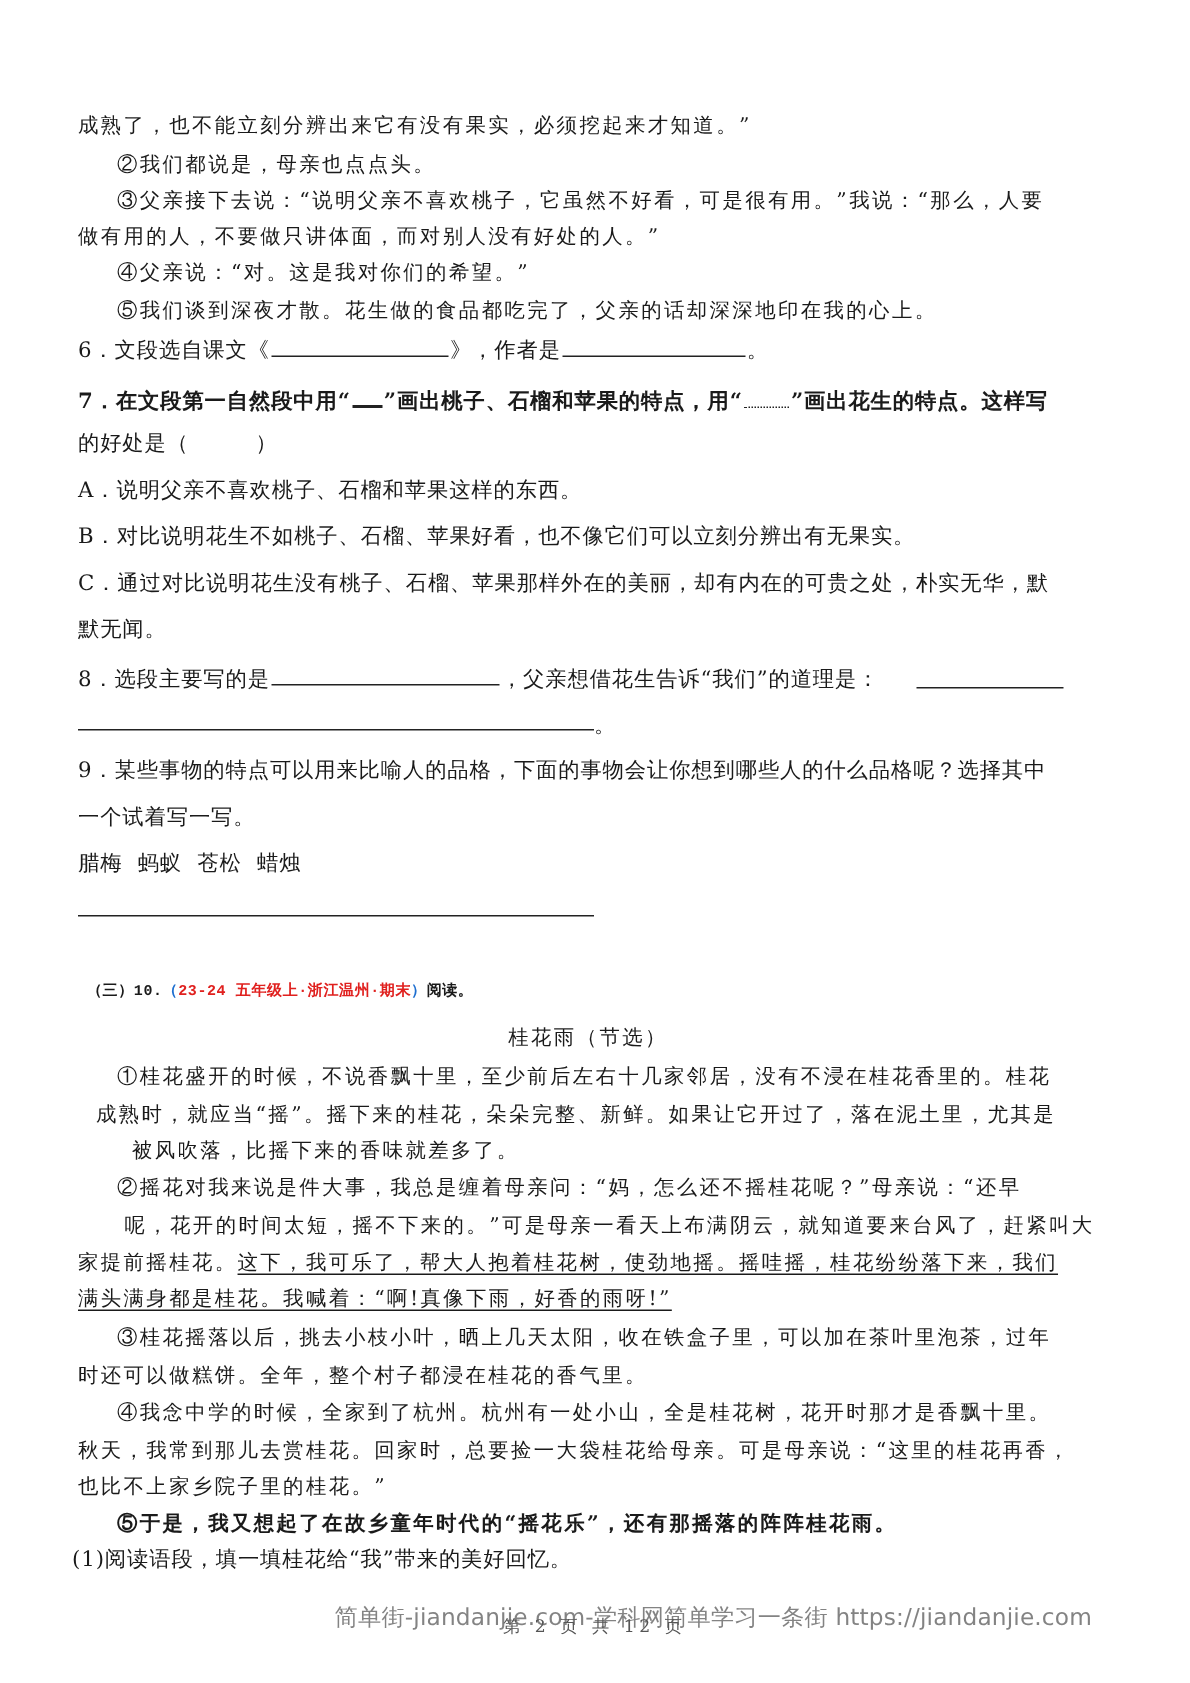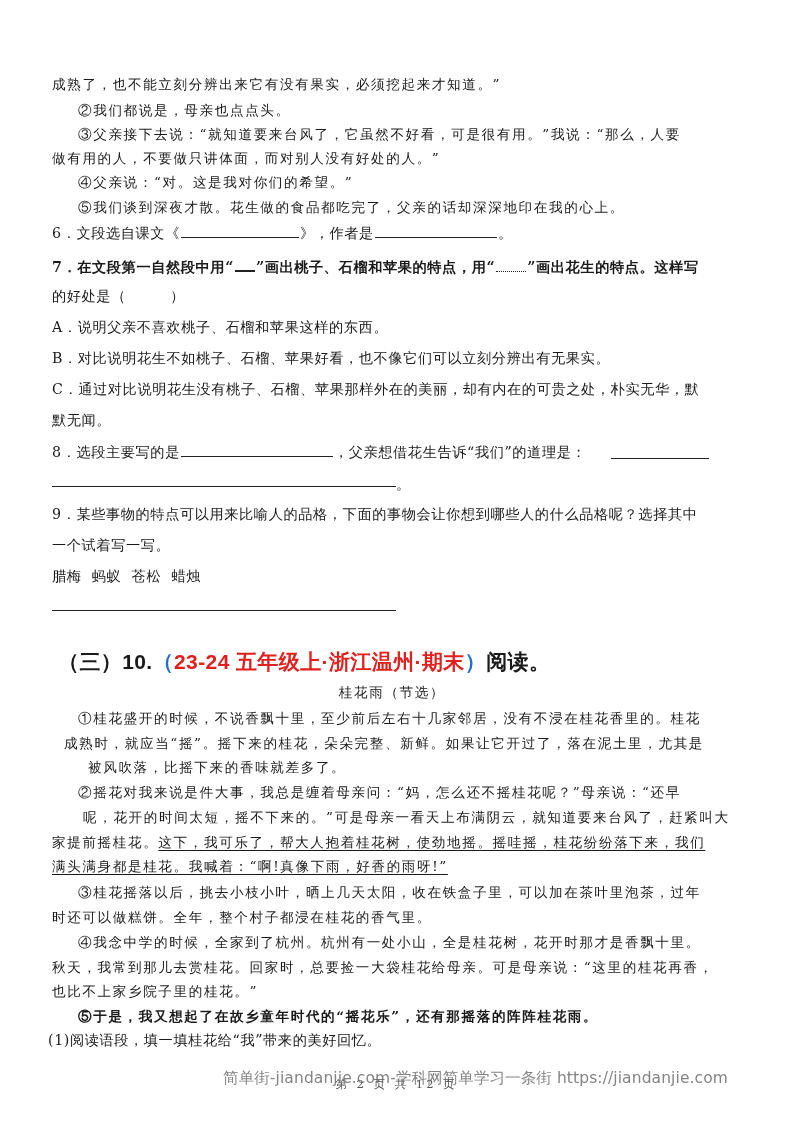--- a/index.html
+++ b/index.html
@@ -15,21 +15,21 @@
     }
     .song { font-family: "DejaVu Serif", "Liberation Serif", serif; letter-spacing: 1.6px; font-size: 13.6px; }
     .ind { left: 78px; }
     .blank {
       display: inline-block; border-bottom: 1.2px solid #222; height: 14px;
       vertical-align: baseline; margin: 0 1px;
     }
     .blank-dotted { border-bottom: 1.2px dotted #222; }
     .u { text-decoration: underline; text-decoration-thickness: 1px; text-underline-offset: 3px; }
     .hline { position: absolute; height: 1.3px; background: #222; }
-    .q-title { font-weight: bold; font-family: Liberation Sans, sans-serif; font-size: 21px; letter-spacing: 0.4px; }
+    .q-title { font-weight: bold; font-family: Liberation Mono, monospace; font-size: 10px; letter-spacing: 0.4px; }
     .blue { color: #1e6fd0; }
     .red { color: #e0201e; }
     .center-title { position: absolute; left: 0; width: 784px; text-align: center; font-size: 13.6px; letter-spacing: 1.6px; line-height: 20px; }
     .footer-page {
       position: absolute; left: 0; width: 793px; top: 1077px; text-align: center;
       font-size: 11.5px; color: #555; letter-spacing: 3px;
       font-family: "DejaVu Serif", serif;
     }
     .watermark {
       position: absolute; left: 0; width: 728px; top: 1068px; text-align: right;
@@ -37,21 +37,21 @@
       font-size: 15.5px; color: rgba(90,90,90,0.75); letter-spacing: 0.1px;
     }
   </style>
 </head>
 <body>
 
 <div class="page">
 
   <div class="ln song" style="top:74px;">成熟了，也不能立刻分辨出来它有没有果实，必须挖起来才知道。”</div>
   <div class="ln song ind" style="top:100px;">②我们都说是，母亲也点点头。</div>
-  <div class="ln song ind" style="top:124px;">③父亲接下去说：“就知道要来台风了，它虽然不好看，可是很有用。”我说：“那么，人要</div>
+  <div class="ln song ind" style="top:124px;">③父亲接下去说：“说明父亲不喜欢桃子，它虽然不好看，可是很有用。”我说：“那么，人要</div>
   <div class="ln song" style="top:148px;">做有用的人，不要做只讲体面，而对别人没有好处的人。”</div>
   <div class="ln song ind" style="top:172px;">④父亲说：“对。这是我对你们的希望。”</div>
   <div class="ln song ind" style="top:197px;">⑤我们谈到深夜才散。花生做的食品都吃完了，父亲的话却深深地印在我的心上。</div>
 
   <div class="ln" style="top:223px;">
     <span>6．文段选自课文《</span><span class="blank" style="width:118px;"></span><span>》，作者是</span><span class="blank" style="width:122px;"></span><span>。</span>
   </div>
 
   <div class="ln" style="top:256px;font-weight:bold;">
     <span>7．在文段第一自然段中用“</span><span class="blank" style="width:20px;border-bottom-width:2px;"></span><span>”画出桃子、石榴和苹果的特点，用“</span><span class="blank blank-dotted" style="width:30px;"></span><span>”画出花生的特点。这样写</span>

